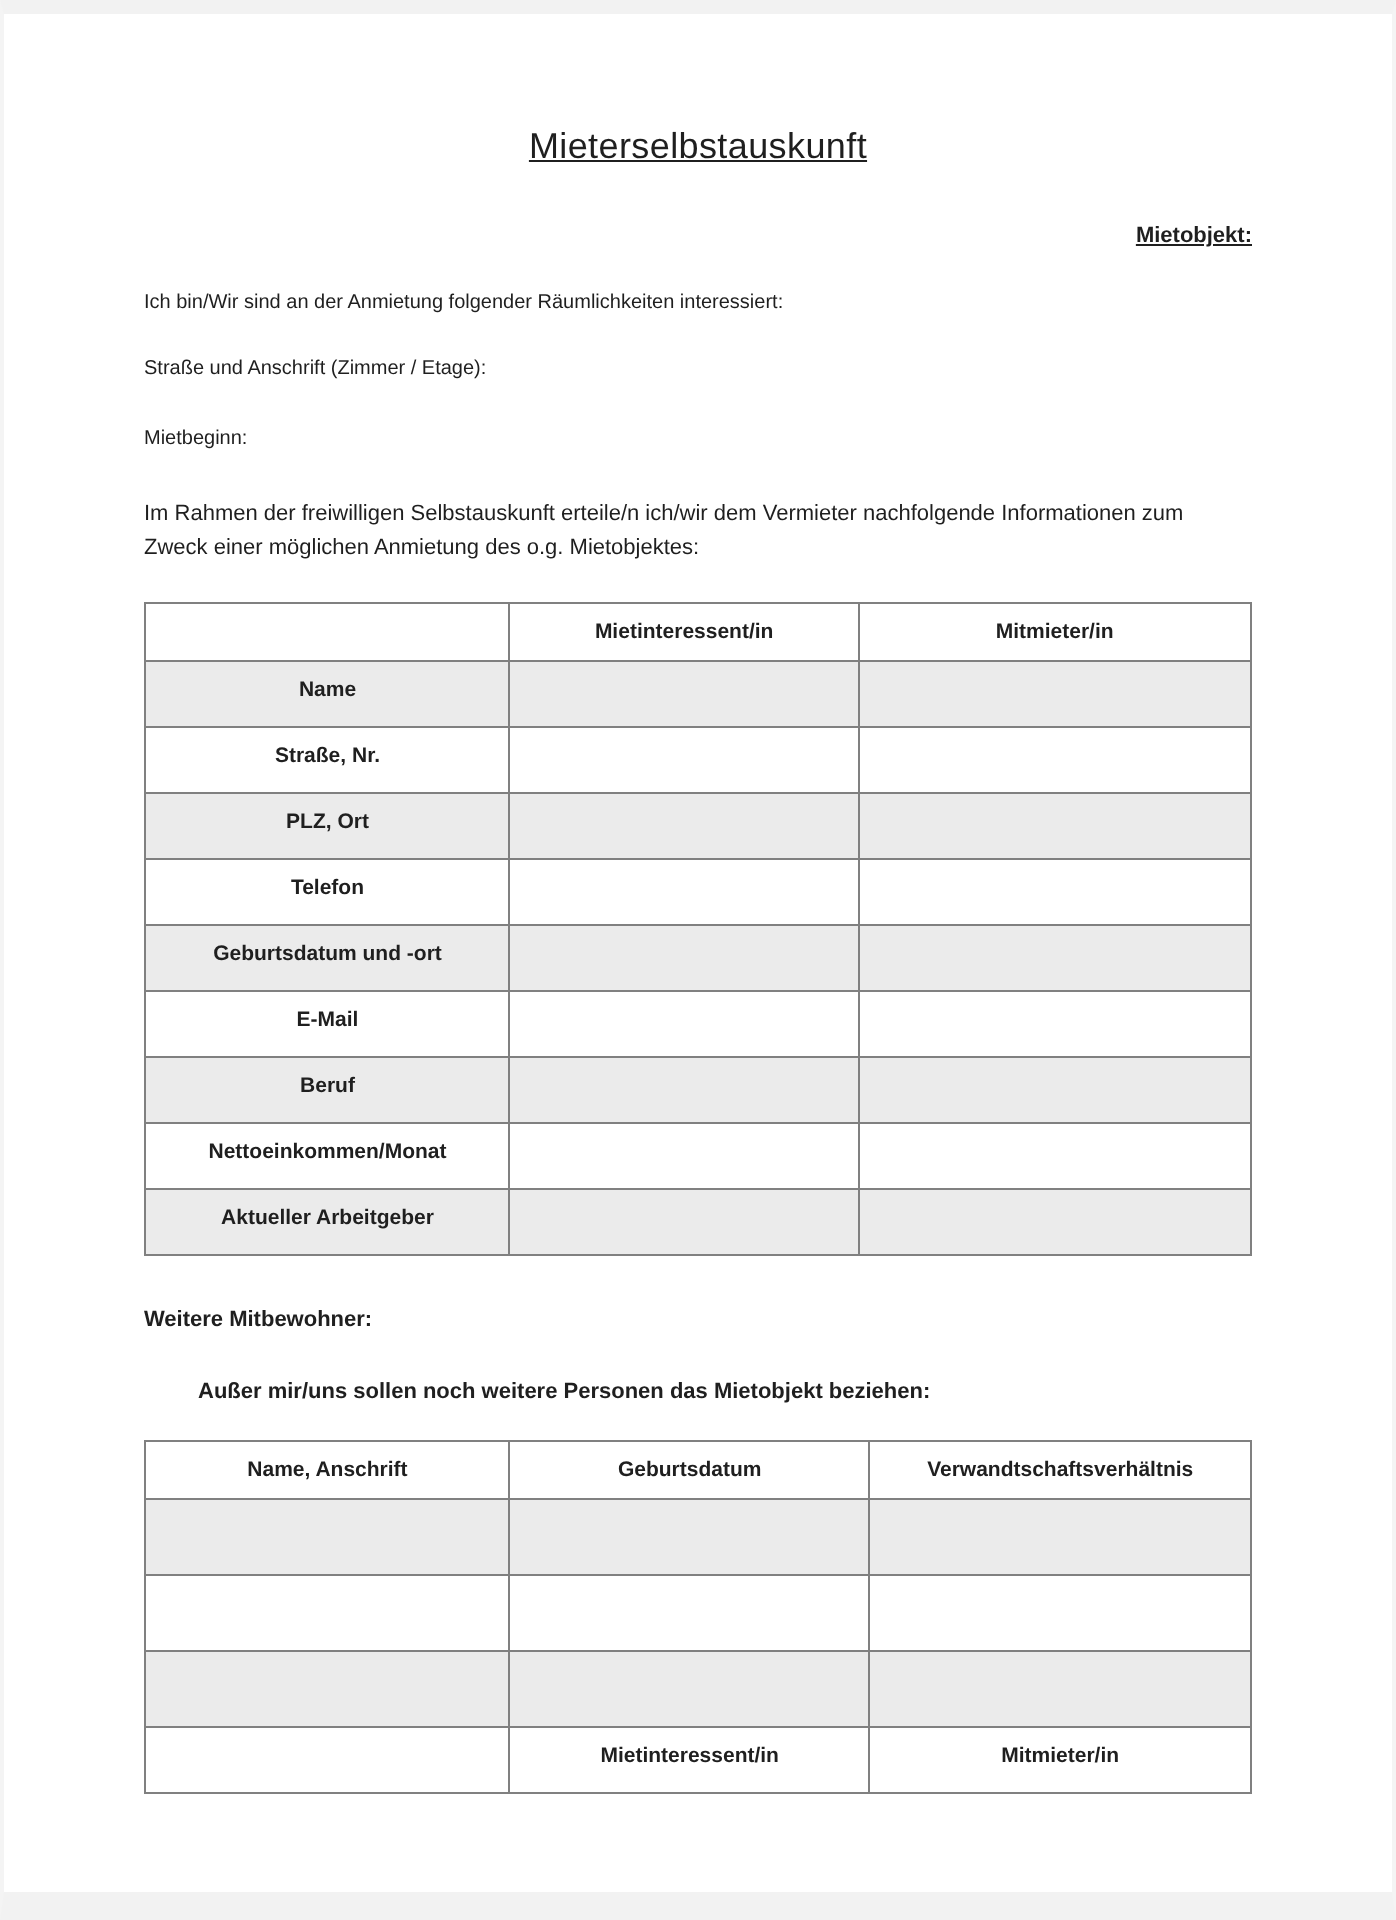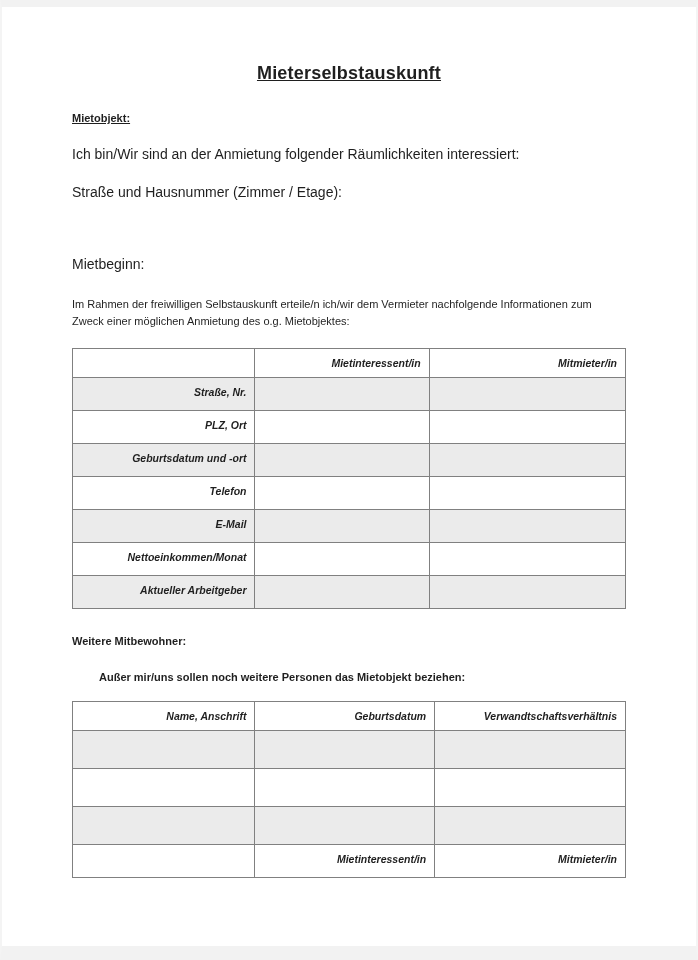--- a/index.html
+++ b/index.html
@@ -18,58 +18,58 @@
     border-bottom: 14px solid #f2f2f2;
     border-left: 2px solid #f4f4f4;
     border-right: 2px solid #f4f4f4;
     box-sizing: border-box;
     padding: 48px 70px 0 70px;
     overflow: hidden;
   }
   .doc-title {
     text-align: center;
     font-size: 18px;
-    font-weight: 700;
+    font-weight: 400;
     text-decoration: underline;
     margin: 8px 0 28px 0;
     letter-spacing: 0.2px;
   }
   .section-heading {
     font-size: 11px;
     font-weight: bold;
     text-decoration: underline;
     margin: 0 0 22px 0;
+    text-align: right;
   }
   .doc-line {
-    font-size: 14px;
+    font-size: 10px;
     margin: 0 0 22px 0;
   }
   .doc-line.gap-large {
-    margin-top: 56px;
+    margin-top: 24px;
   }
   .doc-paragraph {
     font-size: 11px;
     line-height: 1.55;
     margin: 24px 0 18px 0;
   }
   table.form-table {
     width: 100%;
     border-collapse: collapse;
     table-layout: fixed;
     font-size: 10.5px;
   }
   table.form-table th,
   table.form-table td {
     border: 1px solid #808080;
     padding: 8px 8px;
-    text-align: right;
+    text-align: center;
     vertical-align: top;
     overflow: hidden;
     white-space: nowrap;
-    font-style: italic;
   }
   table.form-table th {
     font-weight: bold;
     background: #ffffff;
   }
   
   #applicant-table col.c1 { width: 33%; }
   #applicant-table col.c2 { width: 31.5%; }
   #applicant-table col.c3 { width: 35.5%; }
   #applicant-table tbody td { height: 16px; }
@@ -97,61 +97,71 @@
 </head>
 <body>
 
 <div class="page">
 
   <h1 class="doc-title">Mieterselbstauskunft</h1>
 
   <p class="section-heading">Mietobjekt:</p>
 
   <p class="doc-line">Ich bin/Wir sind an der Anmietung folgender Räumlichkeiten interessiert:</p>
-  <p class="doc-line">Straße und Hausnummer (Zimmer / Etage):</p>
+  <p class="doc-line">Straße und Anschrift (Zimmer / Etage):</p>
   <p class="doc-line gap-large">Mietbeginn:</p>
 
   <p class="doc-paragraph">Im Rahmen der freiwilligen Selbstauskunft erteile/n ich/wir dem Vermieter nachfolgende Informationen zum Zweck einer möglichen Anmietung des o.g. Mietobjektes:</p>
 
   <table class="form-table" id="applicant-table">
     <colgroup>
         <col class="c1">
         <col class="c2">
         <col class="c3">
       </colgroup>
     <thead>
       <tr>
         <th></th>
         <th>Mietinteressent/in</th>
         <th>Mitmieter/in</th>
       </tr>
     </thead>
     <tbody>
       <tr>
+        <td class="row-label">Name</td>
+        <td></td>
+        <td></td>
+      </tr>
+      <tr>
         <td class="row-label">Straße, Nr.</td>
         <td></td>
         <td></td>
       </tr>
       <tr>
         <td class="row-label">PLZ, Ort</td>
         <td></td>
         <td></td>
       </tr>
       <tr>
+        <td class="row-label">Telefon</td>
+        <td></td>
+        <td></td>
+      </tr>
+      <tr>
         <td class="row-label">Geburtsdatum und -ort</td>
         <td></td>
         <td></td>
       </tr>
       <tr>
-        <td class="row-label">Telefon</td>
-        <td></td>
-        <td></td>
-      </tr>
-      <tr>
         <td class="row-label">E-Mail</td>
+        <td></td>
+        <td></td>
+      </tr>
+      <tr>
+        <td class="row-label">Beruf</td>
         <td></td>
         <td></td>
       </tr>
       <tr>
         <td class="row-label">Nettoeinkommen/Monat</td>
         <td></td>
         <td></td>
       </tr>
       <tr>
         <td class="row-label">Aktueller Arbeitgeber</td>

